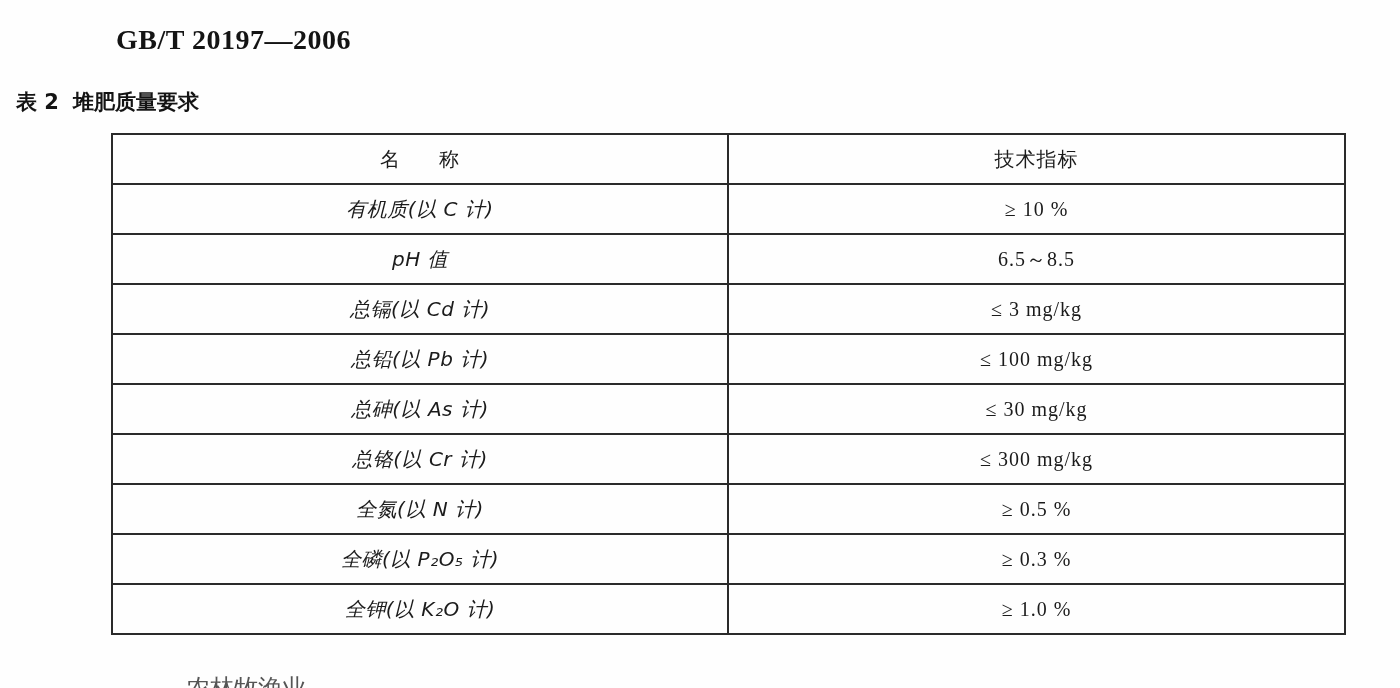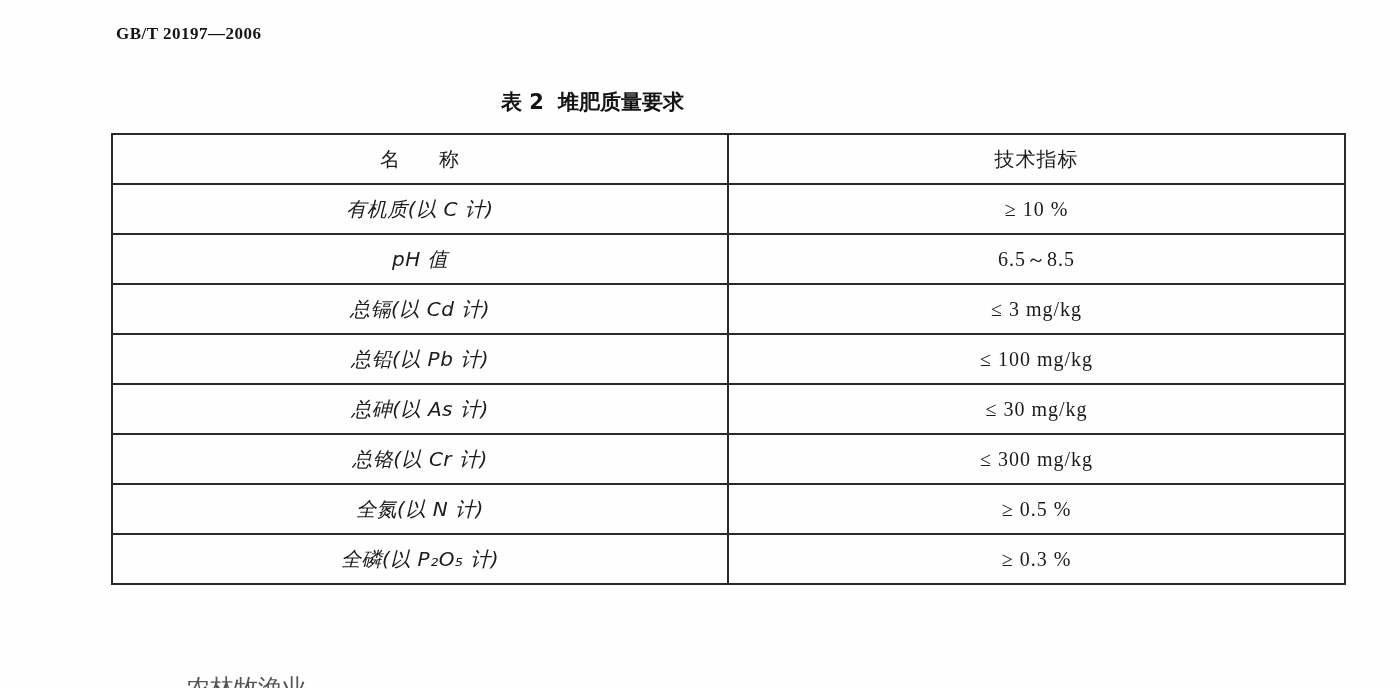--- a/index.html
+++ b/index.html
@@ -19,30 +19,29 @@
     position: absolute;
     inset: 0;
     background: #fefefe;
   }
   .std-number {
     position: absolute;
     top: 24px;
     left: 116px;
     font-family: "Liberation Serif", "DejaVu Serif", serif;
     font-weight: bold;
-    font-size: 17px;
+    font-size: 28px;
     letter-spacing: 0.5px;
     color: #141414;
   }
   .table-caption {
     position: absolute;
     top: 88px;
-    left: 7px;
+    left: 16px;
     width: 1171px;
-    text-align: center;
     font-family: "DejaVu Sans", "Liberation Sans", sans-serif;
     font-weight: bold;
     font-size: 21px;
     color: #141414;
   }
   .table-caption .cap-no {
     margin-right: 14px;
   }
   table.spec-table {
     position: absolute;
@@ -144,18 +143,22 @@
         <td class="cell-value">≤ 300 mg/kg</td>
       </tr>
       <tr>
         <td class="cell-name">全氮(以 N 计)</td>
         <td class="cell-value">≥ 0.5 %</td>
       </tr>
       <tr>
         <td class="cell-name">全磷(以 P₂O₅ 计)</td>
         <td class="cell-value">≥ 0.3 %</td>
       </tr>
+      <tr>
+        <td class="cell-name">全钾(以 K₂O 计)</td>
+        <td class="cell-value">≥ 1.0 %</td>
+      </tr>
     </tbody>
   </table>
 
   <div class="footer-ghost">农林牧渔业</div>
 
 </div>
 
 </body></html>

